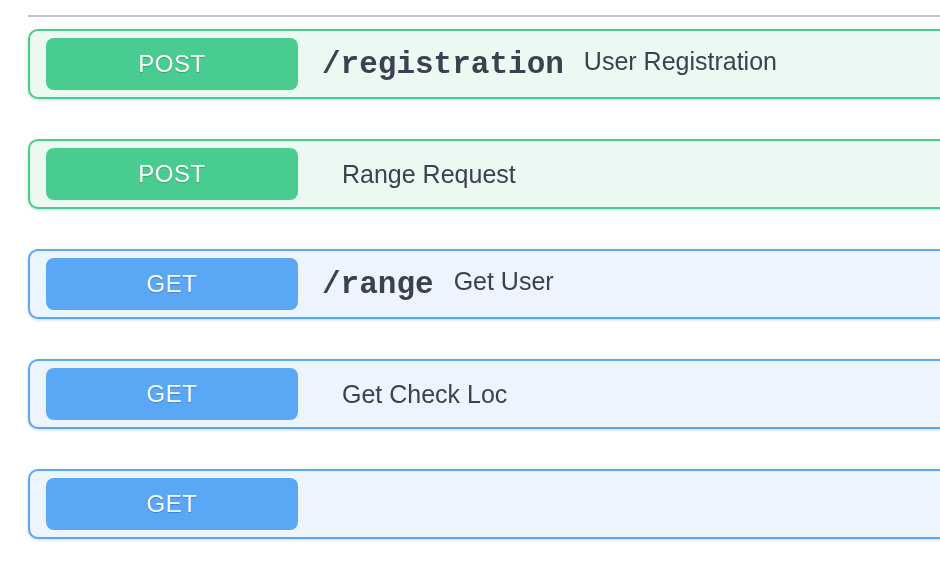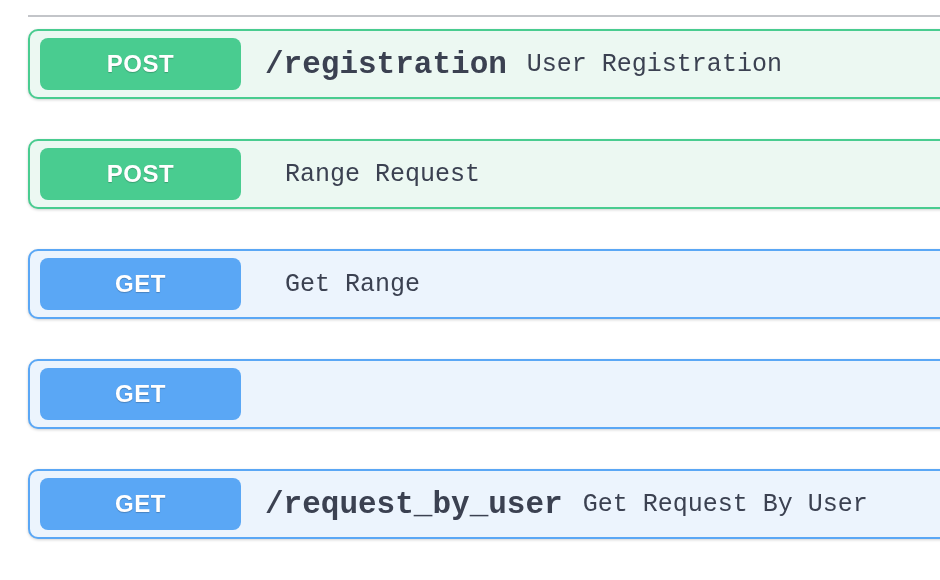--- a/index.html
+++ b/index.html
@@ -28,49 +28,49 @@
     display: flex;
     align-items: center;
     border: 2px solid var(--accent, #49cc90);
     background: var(--tint, #edf8f2);
     border-radius: 10px;
     box-shadow: 0 1px 3px rgba(0,0,0,0.18);
     cursor: pointer;
   }
   .method-badge {
     flex: 0 0 auto;
-    width: 201px;
+    width: 252px;
     height: 52px;
-    margin-left: 10px;
+    margin-left: 16px;
     border-radius: 8px;
     background: var(--accent, #49cc90);
     color: #ffffff;
     font-size: 24px;
-    font-weight: bold;
+    font-weight: normal;
     letter-spacing: 0.5px;
     display: flex;
     align-items: center;
     justify-content: center;
     text-shadow: 0 1px 1px rgba(0,0,0,0.22);
   }
   .op-text {
     display: flex;
-    align-items: center;
+    align-items: flex-start;
     margin-left: 24px;
   }
   .op-path {
     font-family: "Liberation Mono", monospace;
     font-weight: bold;
     font-size: 31px;
     color: #3b4151;
     white-space: nowrap;
   }
   .op-summary {
     margin-left: 20px;
-    font-family: Liberation Mono, monospace;
+    font-family: Liberation Sans, sans-serif;
     font-size: 25px;
     color: #3b4151;
     white-space: nowrap;
   }
 </style>
 </head>
 <body>
 
 <div class="page">
 
@@ -89,32 +89,30 @@
     <div class="opblock" style="--accent: #49cc90; --tint: #ecf8f2;">
       <div class="method-badge">POST</div>
       <div class="op-text">
         <span class="op-summary">Range Request</span>
       </div>
     </div>
 
     <div class="opblock" style="--accent: #5aa7f5; --tint: #ecf4fd;">
       <div class="method-badge">GET</div>
       <div class="op-text">
-        <span class="op-summary">Get Range</span>
+        <span class="op-path">/range</span>
+        <span class="op-summary">Get User</span>
       </div>
     </div>
 
     <div class="opblock" style="--accent: #5aa7f5; --tint: #ecf4fd;">
       <div class="method-badge">GET</div>
       <div class="op-text">
+        <span class="op-summary">Get Check Loc</span>
       </div>
     </div>
 
     <div class="opblock" style="--accent: #5aa7f5; --tint: #ecf4fd;">
       <div class="method-badge">GET</div>
-      <div class="op-text">
-        <span class="op-path">/request_by_user</span>
-        <span class="op-summary">Get Request By User</span>
-      </div>
     </div>
 
   </div>
 </div>
 
 </body></html>

